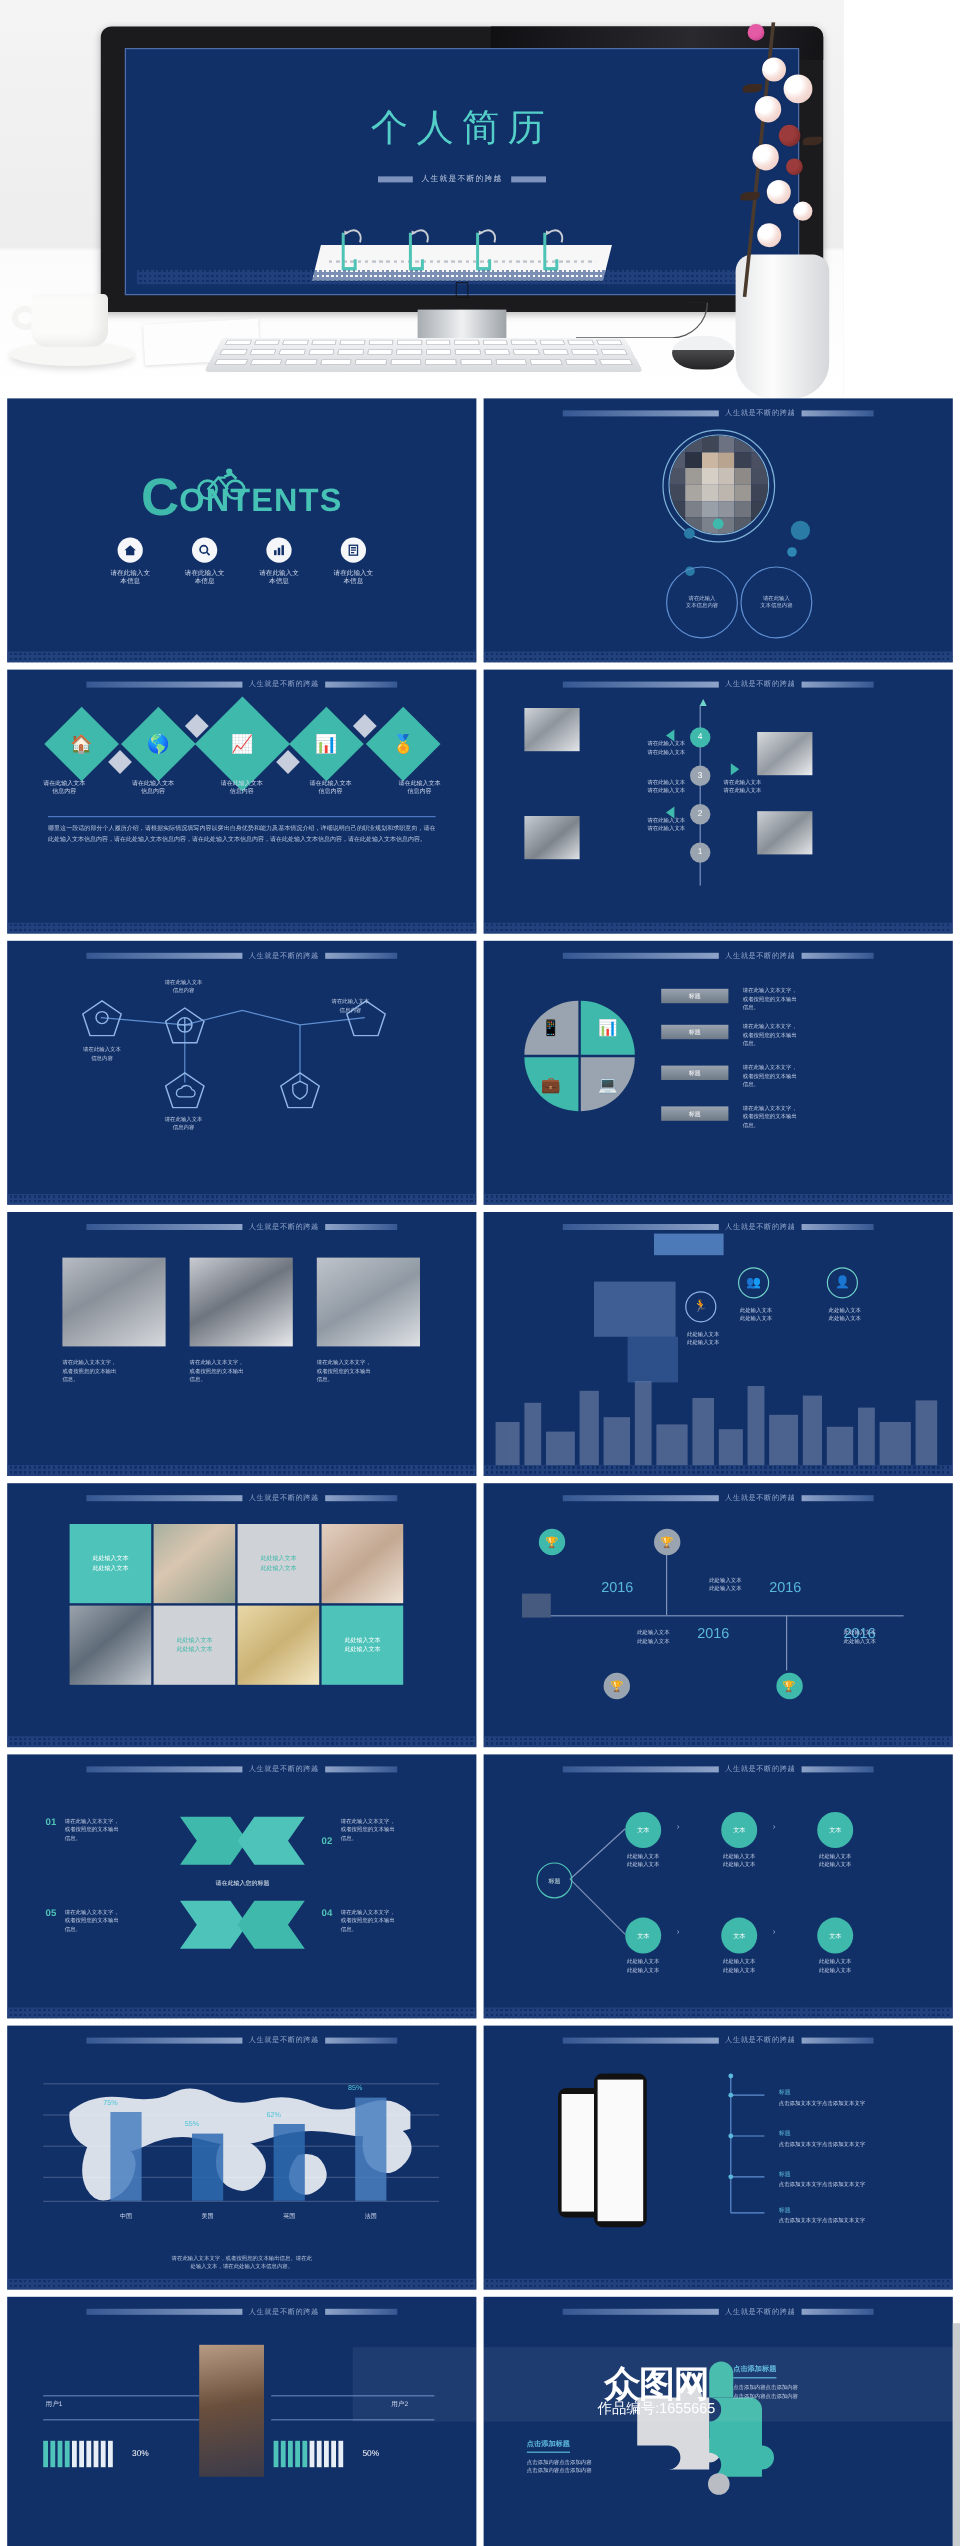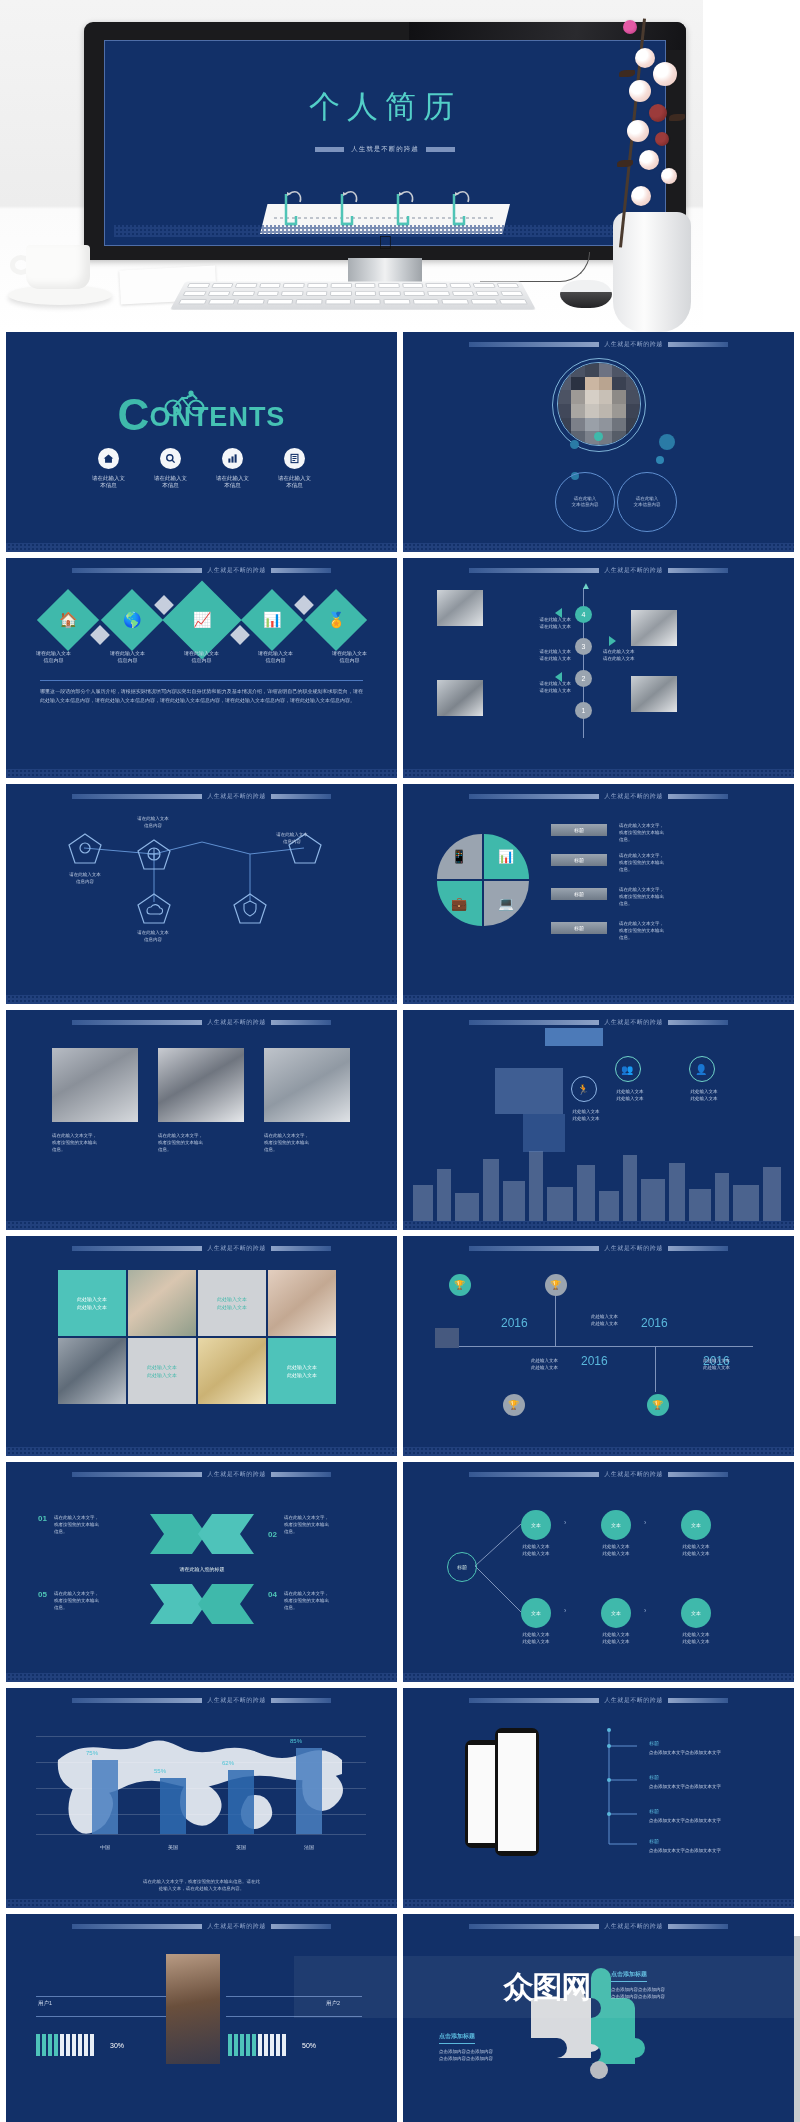--- a/index.html
+++ b/index.html
@@ -928,15 +928,16 @@
 点击添加内容点击添加内容</div>
 
       </div>
     </div>
 
   </div>
 
   <div class="wm-right-strip"></div>
   <div class="watermark">
     <span class="wm-logo">众图网</span>
+    <span class="wm-sub">作品编号:1655665</span>
   </div>
 
 </div>
 
 </body></html>

